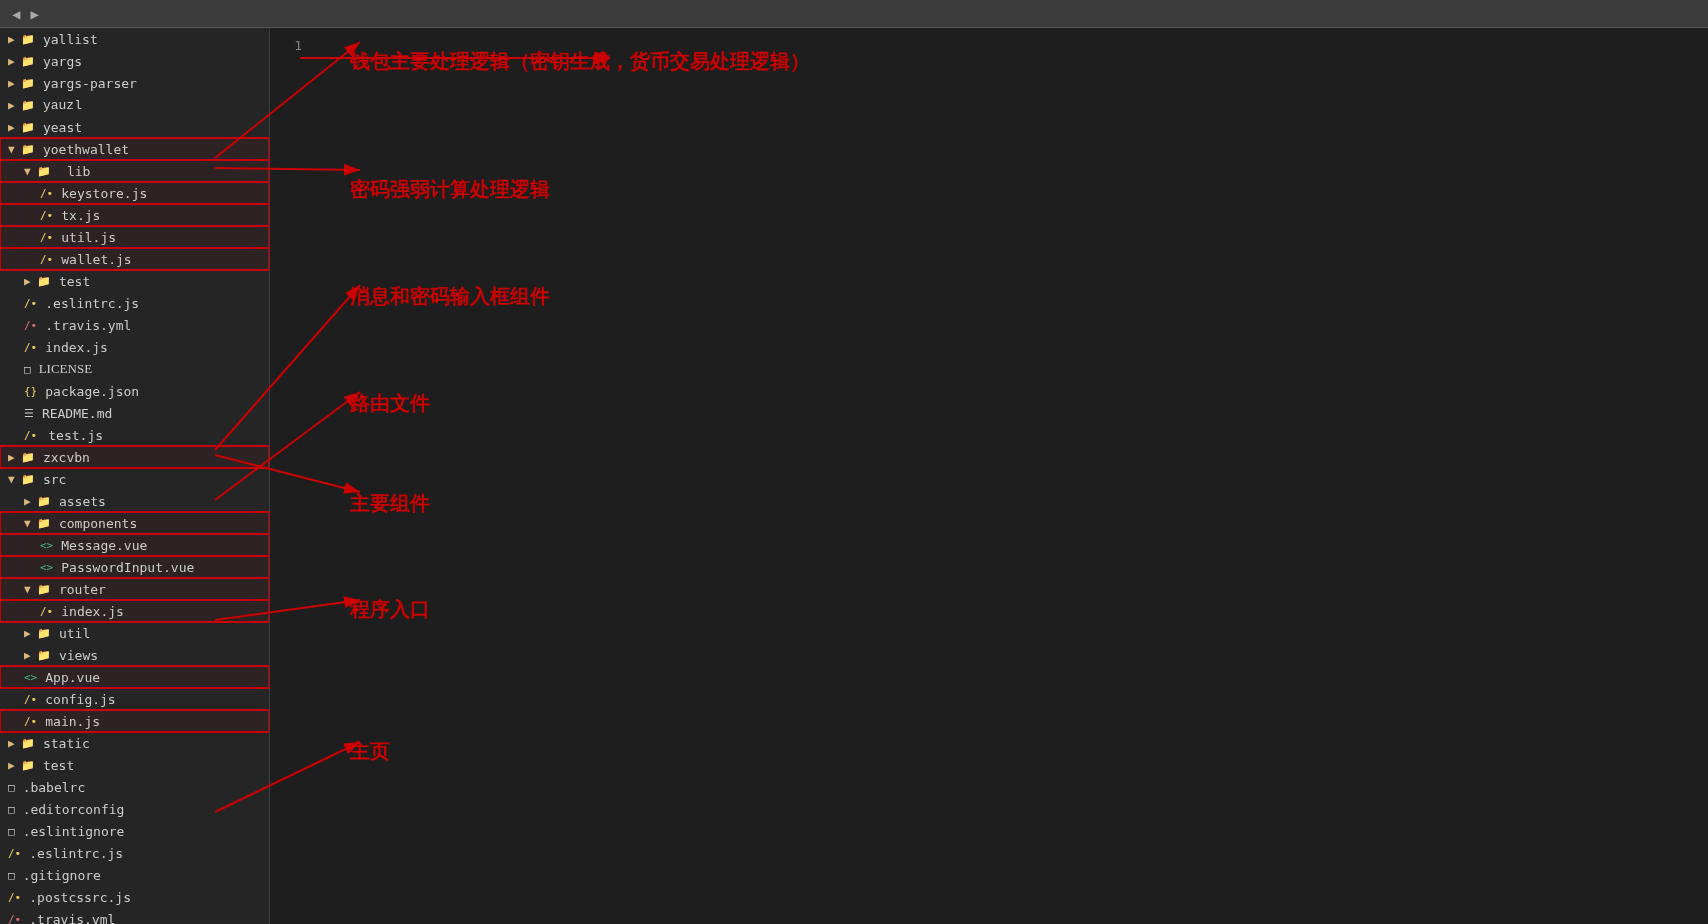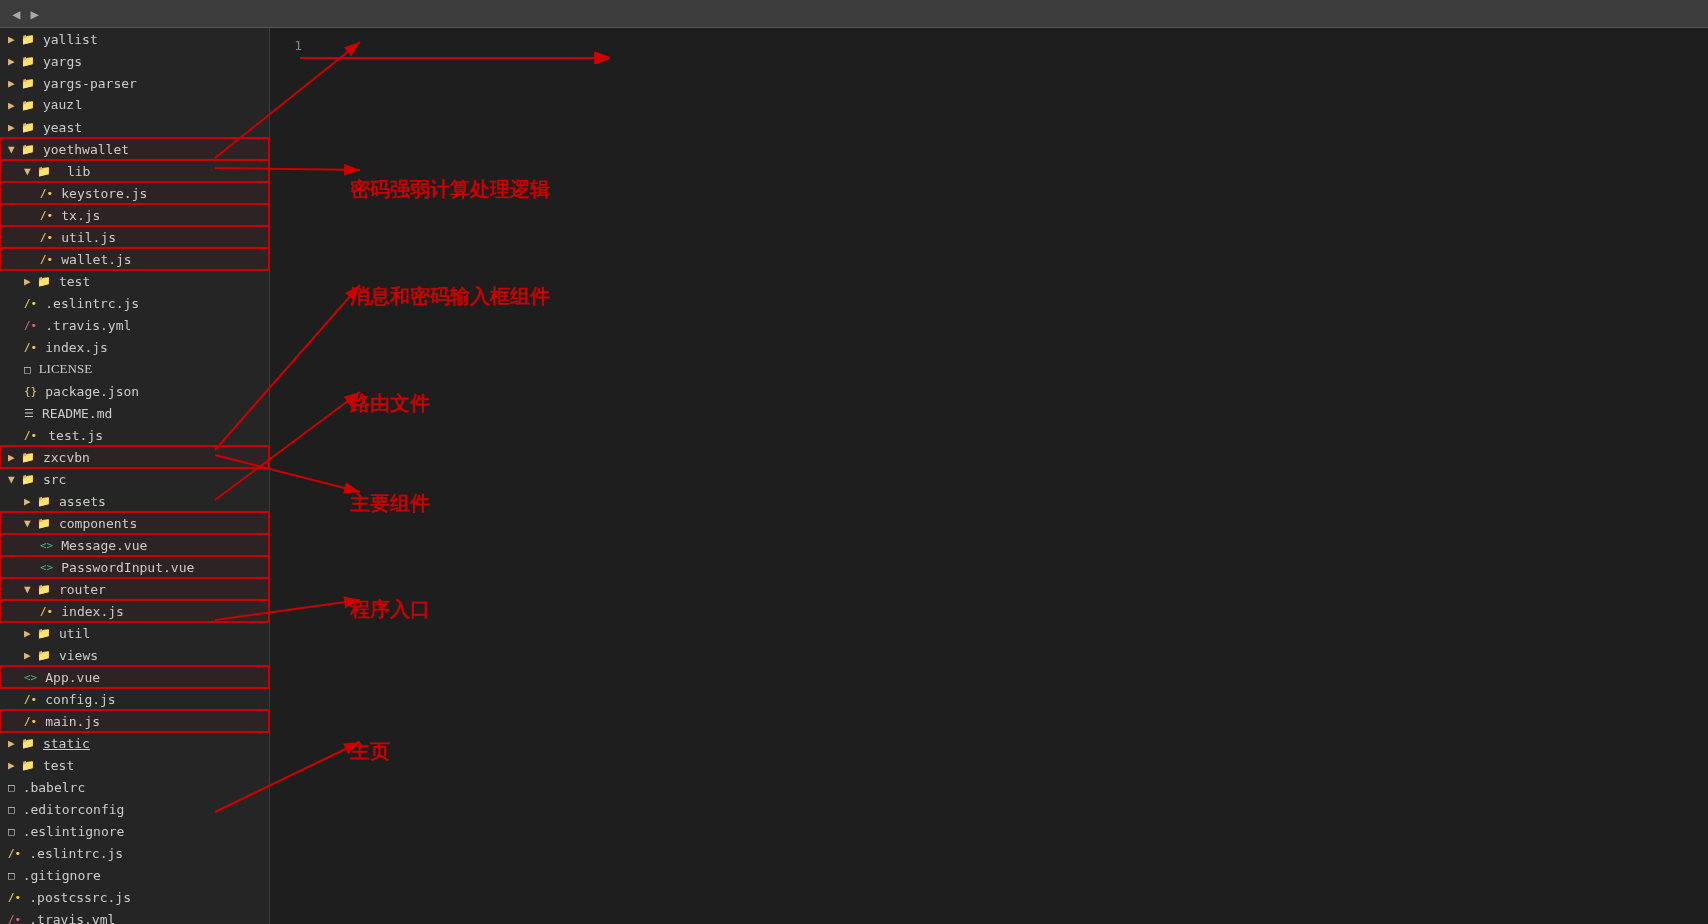--- a/index.html
+++ b/index.html
@@ -321,21 +321,21 @@
     <span style="margin-left:4px;">config.js</span>
   </div>
       <div class="tree-item red-box">
     <span class="indent" style="width:24px; display:inline-block;"></span>
     <span class="tree-icon icon-file-js">/•</span>
     <span style="margin-left:4px;">main.js</span>
   </div>
       <div class="tree-item">
     <span class="indent" style="width:8px; display:inline-block;"></span>
     <span class="tree-icon icon-folder">▶ 📁</span>
-    <span style="margin-left:4px;text-decoration:underline;">static</span>
+    <span style="margin-left:4px;">static</span>
   </div>
       <div class="tree-item">
     <span class="indent" style="width:8px; display:inline-block;"></span>
     <span class="tree-icon icon-folder">▶ 📁</span>
     <span style="margin-left:4px;">test</span>
   </div>
       <div class="tree-item">
     <span class="indent" style="width:8px; display:inline-block;"></span>
     <span class="tree-icon icon-file-dot">□</span>
     <span style="margin-left:4px;">.babelrc</span>
@@ -383,20 +383,21 @@
         <defs>
           <marker id="arrowhead" markerWidth="8" markerHeight="6" refX="8" refY="3" orient="auto">
             <polygon points="0 0, 8 3, 0 6" fill="#cc0000"></polygon>
           </marker>
         </defs>
 
         <line x1="30" y1="30" x2="340" y2="30" stroke="#cc0000" stroke-width="2" marker-end="url(#arrowhead)"></line>
 
       </svg>
 
+      <div class="annotation" style="top: 20px; left: 80px;">钱包主要处理逻辑（密钥生成，货币交易处理逻辑）</div>
 
       <div class="annotation" style="top: 148px; left: 80px;">密码强弱计算处理逻辑</div>
 
       <div class="annotation" style="top: 255px; left: 80px;">消息和密码输入框组件</div>
 
       <div class="annotation" style="top: 362px; left: 80px;">路由文件</div>
 
       <div class="annotation" style="top: 462px; left: 80px;">主要组件</div>
 
       <div class="annotation" style="top: 568px; left: 80px;">程序入口</div>

